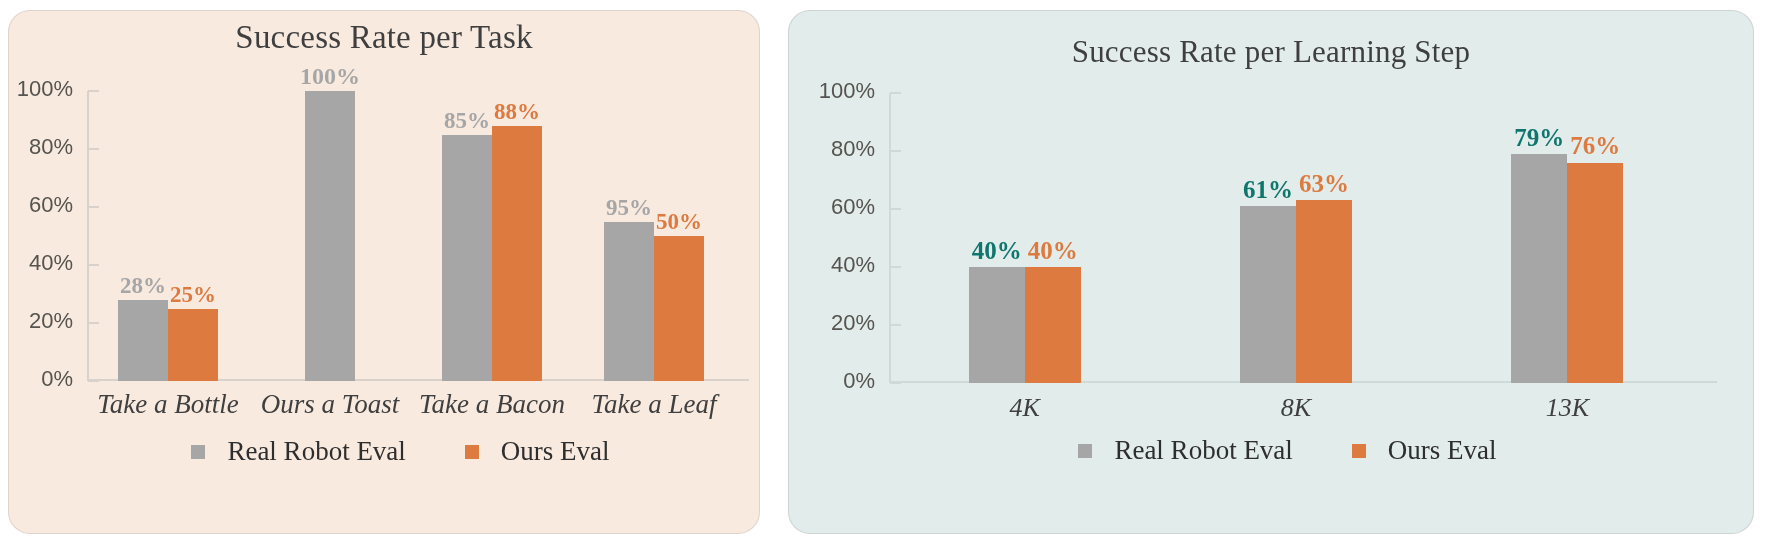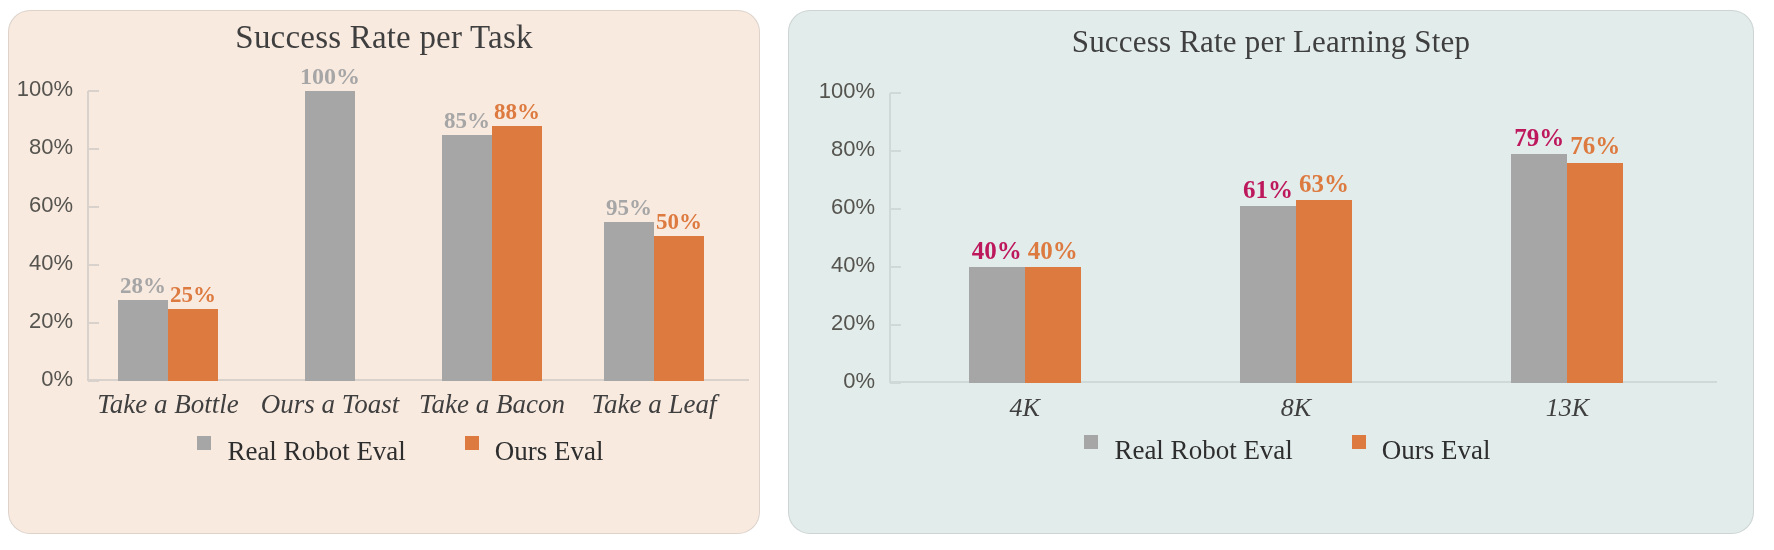--- a/index.html
+++ b/index.html
@@ -51,21 +51,21 @@
     color: #3f3f3f;
     font-weight: 400;
     letter-spacing: 0.2px;
     white-space: nowrap;
   }
   #panel-left .chart-title {
     top: 8px;
     font-size: 33px;
   }
   #panel-right .chart-title {
-    top: 13px;
+    top: 23px;
     font-size: 31px;
   }
 
   
   .plot {
     position: absolute;
   }
   #plot-left  { left: 78px;  top: 80px; width: 648px; height: 290px; }
   #plot-right { left: 100px; top: 82px; width: 814px; height: 290px; }
 
@@ -155,21 +155,21 @@
     position: absolute;
     width: 140px;
     text-align: center;
     font-family: "Liberation Serif", serif;
     font-weight: bold;
     white-space: nowrap;
     line-height: 1;
   }
   .bar-label.gray   { color: #A6A6A6; }
   .bar-label.orange { color: #DD7A3F; }
-  #panel-right .bar-label.gray { color: #be185d; }
+  #panel-right .bar-label.gray { color: #0f766e; }
 
   
   .cat-labels {
     position: absolute;
     left: 0; right: 0;
     display: flex;
   }
   #cats-left  { left: 78px;  width: 648px; top: 378px; }
   #cats-right { left: 100px; width: 814px; top: 382px; }
   .cat-label {
@@ -189,22 +189,22 @@
     left: 0; right: 0;
     display: flex;
     justify-content: center;
     align-items: center;
     gap: 26px;
   }
   #legend-left  { top: 425px; }
   #legend-right { top: 424px; }
   .legend-item {
     display: flex;
-    align-items: flex-start;
-    gap: 16px;
+    align-items: center;
+    gap: 22px;
     padding-left: 33px;
   }
   .legend-swatch {
     width: 14px;
     height: 14px;
     display: inline-block;
   }
   .legend-swatch.gray   { background: #A6A6A6; }
   .legend-swatch.orange { background: #DD7A3F; }
   .legend-text {

